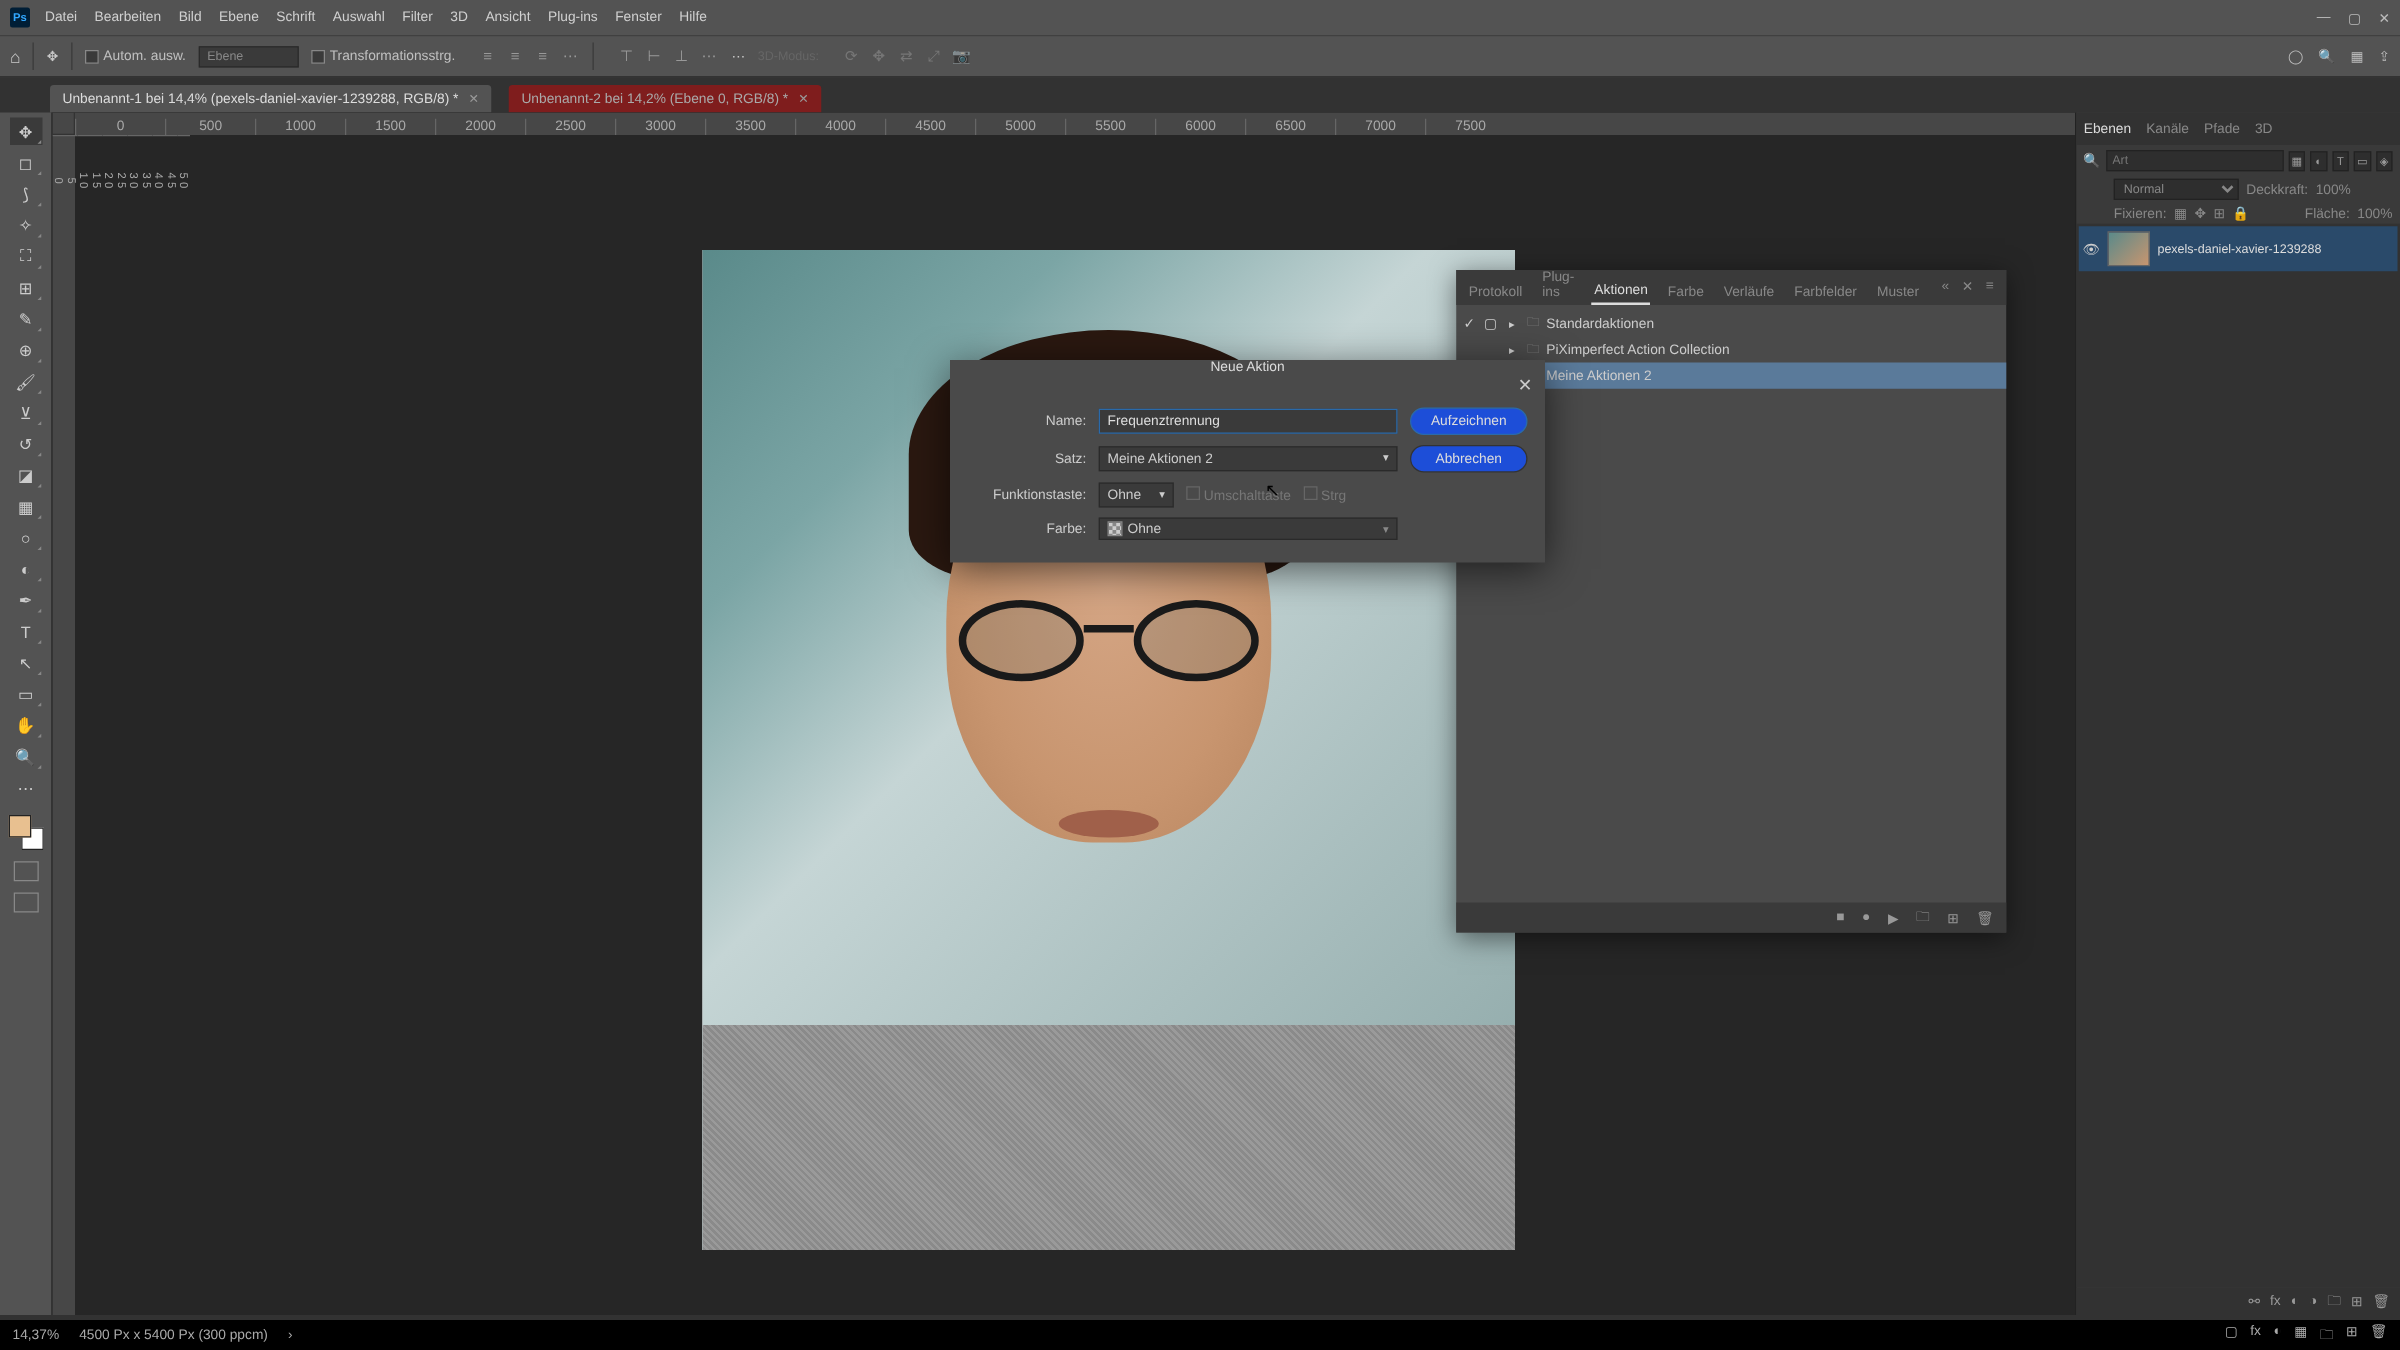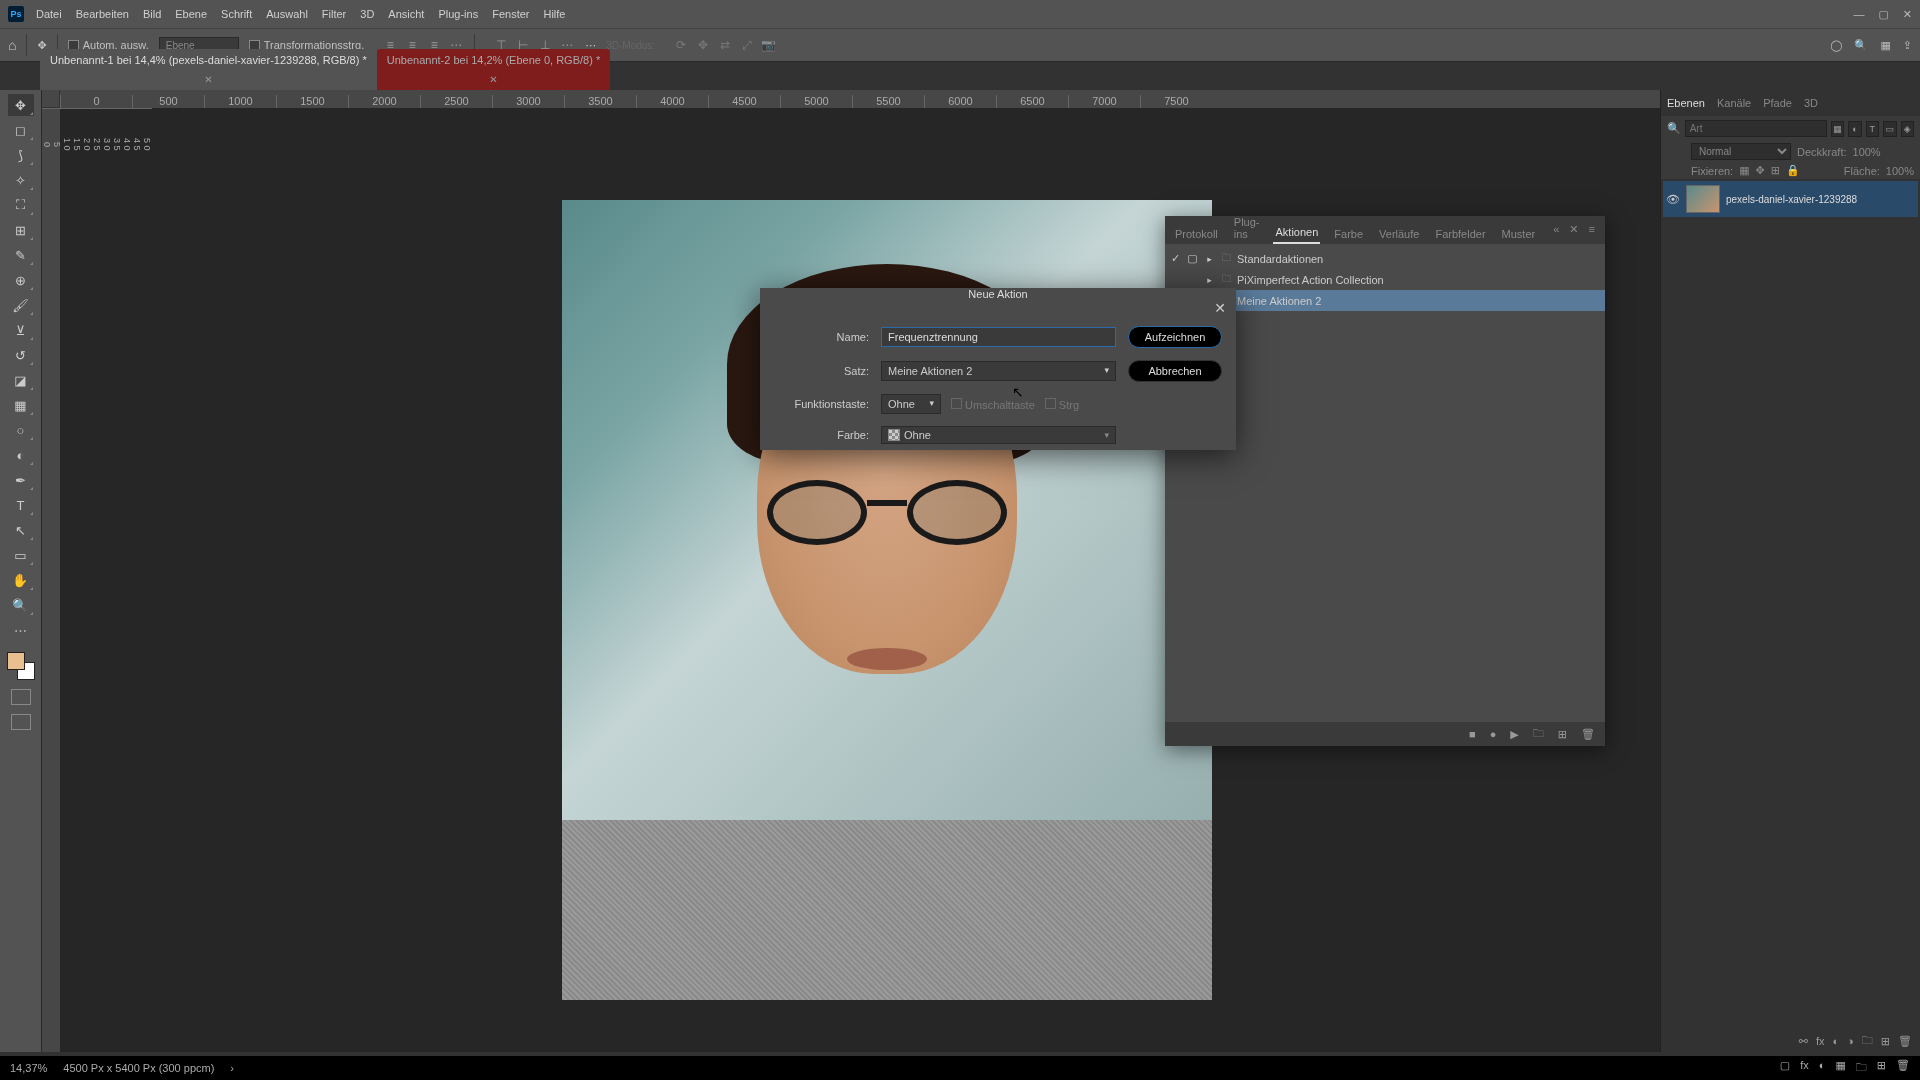--- a/index.html
+++ b/index.html
@@ -19,21 +19,21 @@
 .optionsbar .sep { width:1px; height:22px; background:#3a3a3a; }
 .optcheck { display:flex; align-items:center; gap:4px; font-size:10px; color:#c0c0c0;}
 .optcheck .box { width:11px;height:11px;border:1px solid #888;background:#3a3a3a;}
 .optfield { background:#3a3a3a; border:1px solid #2a2a2a; padding:2px 6px; min-width:80px; color:#888;font-size:10px;}
 .align-group { display:flex; gap:6px; margin-left:8px;}
 .align-group span { width:16px;height:16px;display:flex;align-items:center;justify-content:center;color:#999;font-size:12px;}
 .right-icons { margin-left:auto; display:flex; gap:12px; font-size:13px; color:#bbb;}
 
 
 .doctabs { height: 28px; background: #323232; display:flex; align-items:flex-end; padding-left:40px; }
-.doctab { background:#535353; padding:5px 10px; margin-right:0; border-top-left-radius:3px;border-top-right-radius:3px; display:flex;align-items:center;gap:8px;font-size:10px;color:#ddd;flex-direction:column;}
+.doctab { background:#535353; padding:5px 10px; margin-right:14px; border-top-left-radius:3px;border-top-right-radius:3px; display:flex;align-items:center;gap:8px;font-size:10px;color:#ddd;}
 .doctab.inactive { background:#7f1d1d; color:#aaa;}
 .doctab .x { color:#999; font-size:10px;}
 
 
 .main { position:absolute; top:90px; left:0; right:0; bottom:28px; display:flex; }
 
 
 .toolbox { width:42px; background:#535353; border-right:1px solid #2a2a2a; display:flex; flex-direction:column; align-items:center; padding-top:4px; gap:3px;}
 .tool { width:26px;height:22px;display:flex;align-items:center;justify-content:center;color:#ccc;font-size:13px;cursor:default;position:relative;}
 .tool.active { background:#3a3a3a;}
@@ -91,28 +91,28 @@
 .action-row .chk{width:13px;text-align:center;}
 .action-row .dlg{width:13px;text-align:center;}
 .action-row .arr{width:13px;text-align:center;font-size:9px;}
 .action-row .fld{width:13px;text-align:center;color:#888;font-size:10px;}
 .actions-footer{position:absolute;bottom:0;left:0;right:0;height:24px;background:#3a3a3a;display:flex;justify-content:flex-end;align-items:center;gap:14px;padding:0 10px;font-size:11px;color:#999;}
 
 
 .dialog { position:absolute; left:760px; top:288px; width:476px; height:162px; background:#4a4a4a; box-shadow:0 6px 30px rgba(0,0,0,.6); z-index:100;}
 .dialog-title{height:28px;background:#4a4a4a;display:flex;align-items:center;padding:0 10px;font-size:11px;color:#ddd;flex-direction:column;}
 .dialog-title .dx{margin-left:auto;font-size:14px;color:#ccc;cursor:default;}
-.dialog-body{padding:10px 14px;display:grid;grid-template-columns:95px 1fr 94px;column-gap:10px;row-gap:8px;align-items:center;gap:12px;}
+.dialog-body{padding:10px 14px;display:grid;grid-template-columns:95px 1fr 94px;column-gap:10px;row-gap:8px;align-items:center;}
 .dlabel{text-align:right;font-size:11px;color:#ccc;}
 .dinput{background:#3a3a3a;border:1px solid #2a6aaa;padding:3px 6px;color:#ddd;font-size:11px;width:100%;}
 .dselect{background:#3a3a3a;border:1px solid #2a2a2a;padding:3px 6px;color:#ccc;font-size:11px;width:100%;display:flex;justify-content:space-between;}
 .dselect.narrow{width:60px;}
 .dchecks{display:flex;gap:10px;font-size:11px;color:#777;}
 .dchecks .cb{width:11px;height:11px;border:1px solid #666;display:inline-block;}
-.dbtn{background:#000000;border:1px solid #333;border-radius:12px;padding:4px 8px;text-align:center;color:#ddd;font-size:11px;cursor:default;}
+.dbtn{background:#1d4ed8;border:1px solid #333;border-radius:12px;padding:4px 8px;text-align:center;color:#ddd;font-size:11px;cursor:default;}
 .dbtn.primary{border:1px solid #2a6aaa;}
 .colorsel{display:flex;align-items:center;gap:4px;background:#3a3a3a;border:1px solid #2a2a2a;padding:2px 6px;font-size:11px;color:#ccc;width:100%;}
 .colorsel .sw{width:12px;height:12px;border:1px solid #888;background:repeating-conic-gradient(#888 0 25%,#ccc 0 50%) 0 0/6px 6px;}
 .colorsel .ar{margin-left:auto;font-size:9px;color:#888;}
 
 .funcrow{display:flex;align-items:center;gap:10px;}
 
 
 .statusbar{position:absolute;bottom:0;left:0;right:0;height:24px;background:#000000;display:flex;align-items:center;padding:0 10px;gap:16px;font-size:10px;color:#aaa;}
 .statusbar .r{margin-left:auto;display:flex;gap:10px;font-size:12px;}

